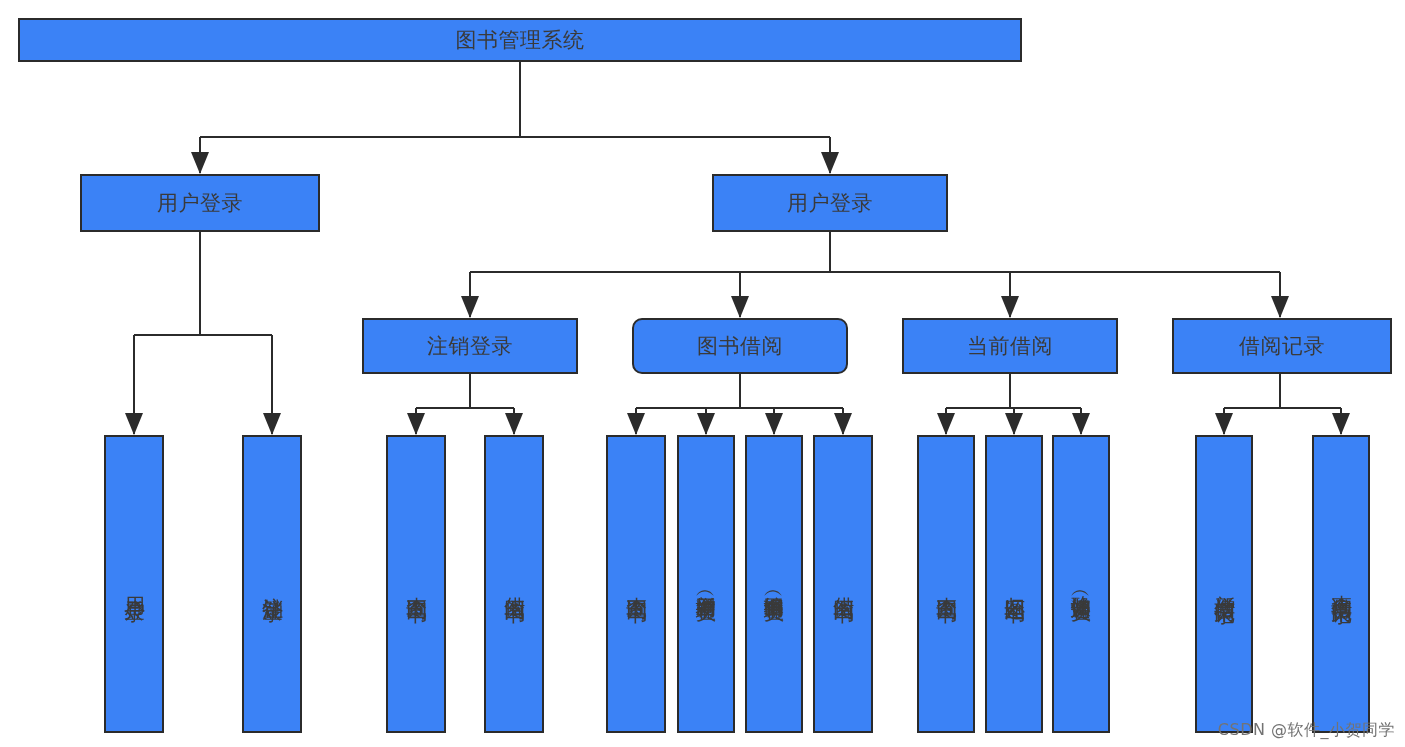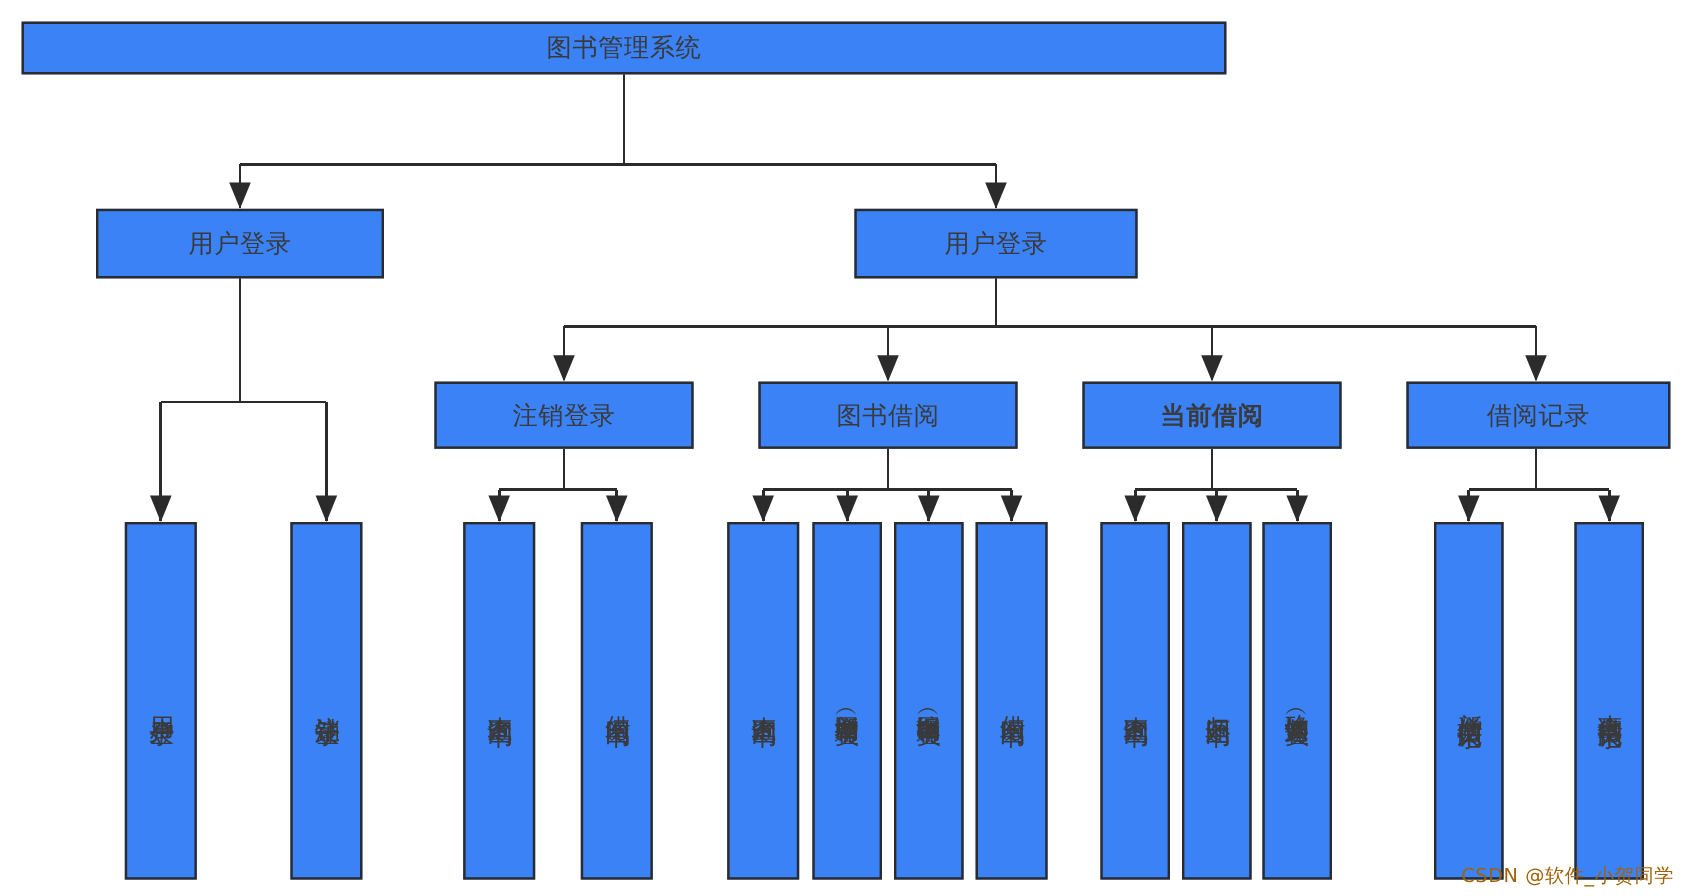--- a/index.html
+++ b/index.html
@@ -68,21 +68,21 @@
   }
   .node.vert.narrow .label {
     font-size: 20px;
     letter-spacing: 1px;
   }
   #watermark {
     position: absolute;
     right: 10px;
     bottom: 6px;
     font-size: 16px;
-    color: #a16207;
+    color: #737373;
     letter-spacing: 0.5px;
     z-index: 5;
     font-family: "DejaVu Sans", "Liberation Sans", sans-serif;
   }
 </style>
 </head>
 <body>
 
 <div id="canvas">
 
@@ -147,24 +147,24 @@
       </div>
       <div class="node horiz lvl2" style="left: 80px; top: 174px; width: 240px; height: 58px;">
         <span class="label">用户登录</span>
       </div>
       <div class="node horiz lvl2" style="left: 712px; top: 174px; width: 236px; height: 58px;">
         <span class="label">用户登录</span>
       </div>
       <div class="node horiz lvl3" style="left: 362px; top: 318px; width: 216px; height: 56px;">
         <span class="label">注销登录</span>
       </div>
-      <div class="node horiz lvl3" style="left: 632px; top: 318px; width: 216px; height: 56px;">
+      <div class="node horiz lvl3" style="left: 632px; top: 318px; width: 216px; height: 56px; border-radius: 10px;">
         <span class="label">图书借阅</span>
       </div>
-      <div class="node horiz lvl3" style="left: 902px; top: 318px; width: 216px; height: 56px; font-weight: bold;">
+      <div class="node horiz lvl3" style="left: 902px; top: 318px; width: 216px; height: 56px;">
         <span class="label">当前借阅</span>
       </div>
       <div class="node horiz lvl3" style="left: 1172px; top: 318px; width: 220px; height: 56px;">
         <span class="label">借阅记录</span>
       </div>
       <div class="node vert leaf" style="left: 104px; top: 435px; width: 60px; height: 298px;">
         <span class="label">用户登录</span>
       </div>
       <div class="node vert leaf" style="left: 242px; top: 435px; width: 60px; height: 298px;">
         <span class="label">注销登录</span>

